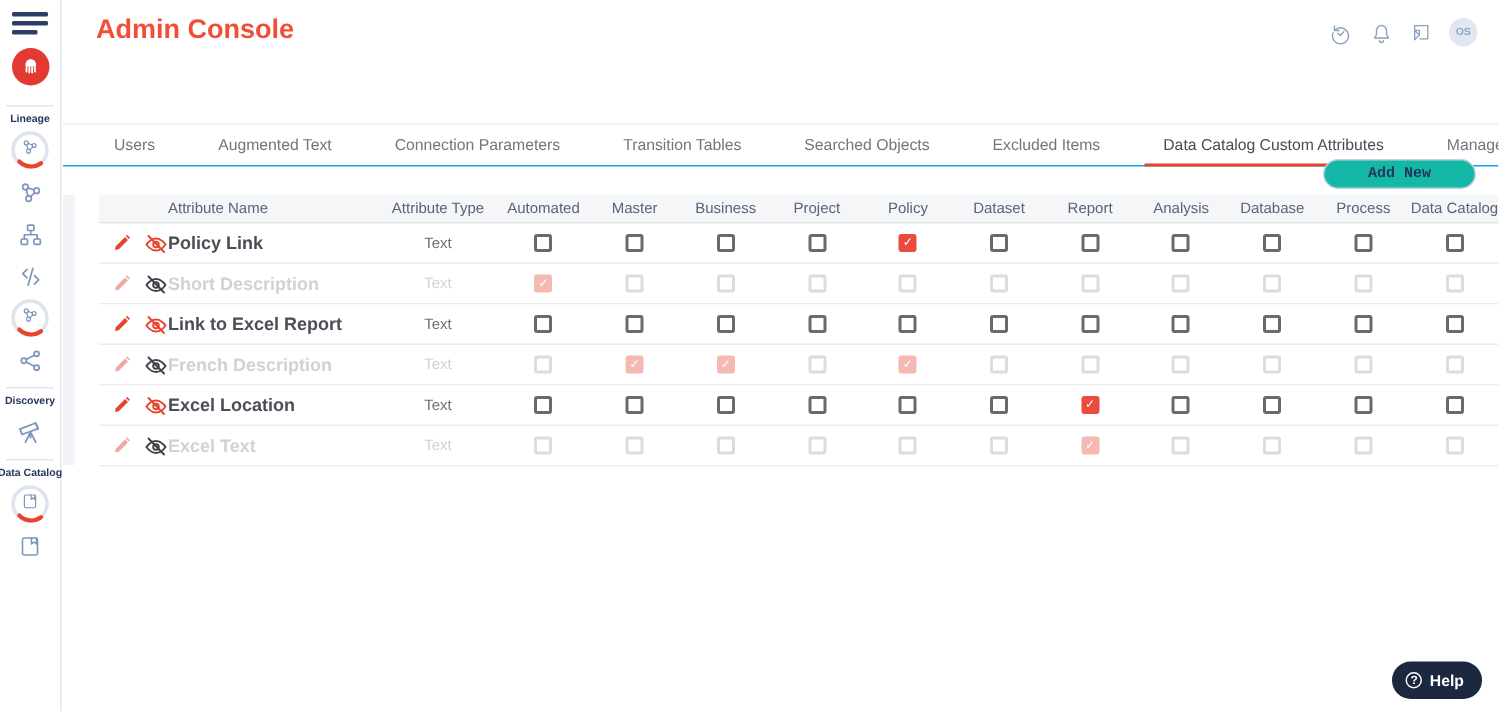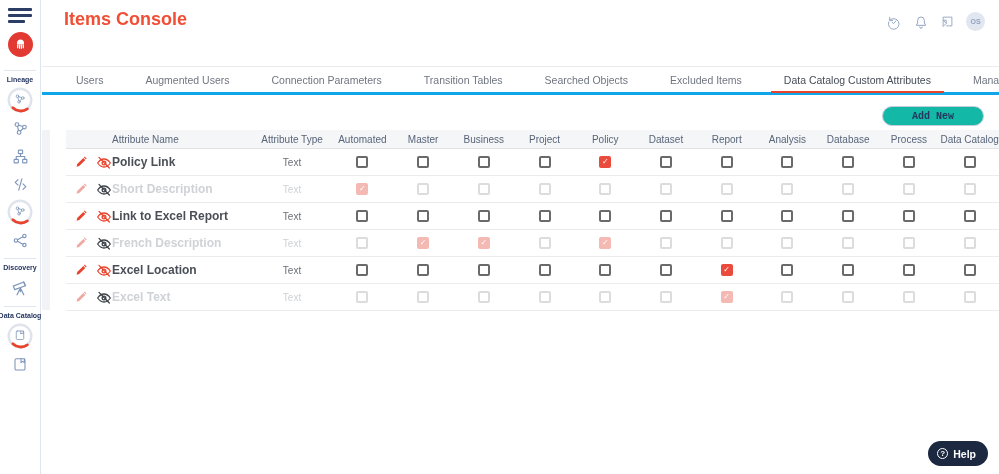--- a/index.html
+++ b/index.html
@@ -30,22 +30,22 @@
   .top-icons { position:absolute; right:14px; top:12px; display:flex;
     align-items:center; gap:10px; }
   .top-icons .tico { width:17px; height:17px; cursor:pointer; display:flex;
     align-items:center; justify-content:center; }
   .top-icons svg { stroke:#8da0bf; fill:none; stroke-width:1.4; }
   .avatar { width:19px; height:19px; border-radius:50%; background:#e1e7f1;
     color:#94a3c0; font-size:7px; font-weight:bold; display:flex;
     align-items:center; justify-content:center; cursor:pointer; }
 
   
-  .tabbar { position:absolute; left:0; top:66px; width:957px; height:29px;
-    border-top:1px solid #ececec; border-bottom:3px solid #0ea5e9;
+  .tabbar { position:absolute; left:0; top:82px; width:957px; height:29px;
+    border-top:1px solid #ececec; border-bottom:1px solid #0ea5e9;
     display:flex; align-items:stretch; padding-left:13px; }
   .tab { padding:0 21px; display:flex; align-items:center; font-size:10.5px;
     color:#6f7680; cursor:pointer; position:relative; white-space:nowrap; }
   .tab.active { color:#454d57; font-weight:normal; }
   .tab.active::after { content:""; position:absolute; left:8px; right:8px;
     bottom:-1px; height:2px; background:#e8432d; }
 
   
   .addnew { position:absolute; right:15px; top:106px; height:20px; padding:0 29px;
     border:1px solid #c3cddd; border-radius:10px; background:#14b8a6; color:#24355e;
@@ -191,21 +191,21 @@
         <svg width="16" height="16" viewBox="0 0 24 24" stroke="#7e96bb" fill="none" stroke-width="1.6" stroke-linecap="round" stroke-linejoin="round">
           <rect x="4.5" y="4" width="15" height="17" rx="2"></rect>
           <path d="M13.5 4v6l2.5-2 2.5 2V4"></path>
         </svg>
       </div>
     </div>
 </nav>
 
 <div class="main">
 
-  <h1 class="page-title">Items Console</h1>
+  <h1 class="page-title">Admin Console</h1>
 
   <div class="top-icons">
     <span class="tico">
       <svg width="16" height="16" viewBox="0 0 24 24">
         <path d="M5.5 5v4.5H10" stroke-linecap="round"></path>
         <path d="M5.8 9.2A8 8 0 1 1 4 12" stroke-linecap="round"></path>
         <path d="M9 12.2l2.2 2.2 3.8-4" stroke-linecap="round"></path>
       </svg>
     </span>
     <span class="tico">
@@ -219,21 +219,21 @@
         <path d="M5 10V5h14v14h-9" stroke-linejoin="round"></path>
         <path d="M5 10h5v5" stroke-linejoin="round"></path>
         <path d="M5 10l5 5h0l-5 5z" stroke-linejoin="round"></path>
       </svg>
     </span>
     <span class="avatar">OS</span>
   </div>
 
   <div class="tabbar" id="tabbar">
       <div class="tab">Users</div>
-      <div class="tab">Augmented Users</div>
+      <div class="tab">Augmented Text</div>
       <div class="tab">Connection Parameters</div>
       <div class="tab">Transition Tables</div>
       <div class="tab">Searched Objects</div>
       <div class="tab">Excluded Items</div>
       <div class="tab active">Data Catalog Custom Attributes</div>
       <div class="tab">Manage Data Catalog Assets</div>
     </div>
 
   <button class="addnew">Add New</button>
 

